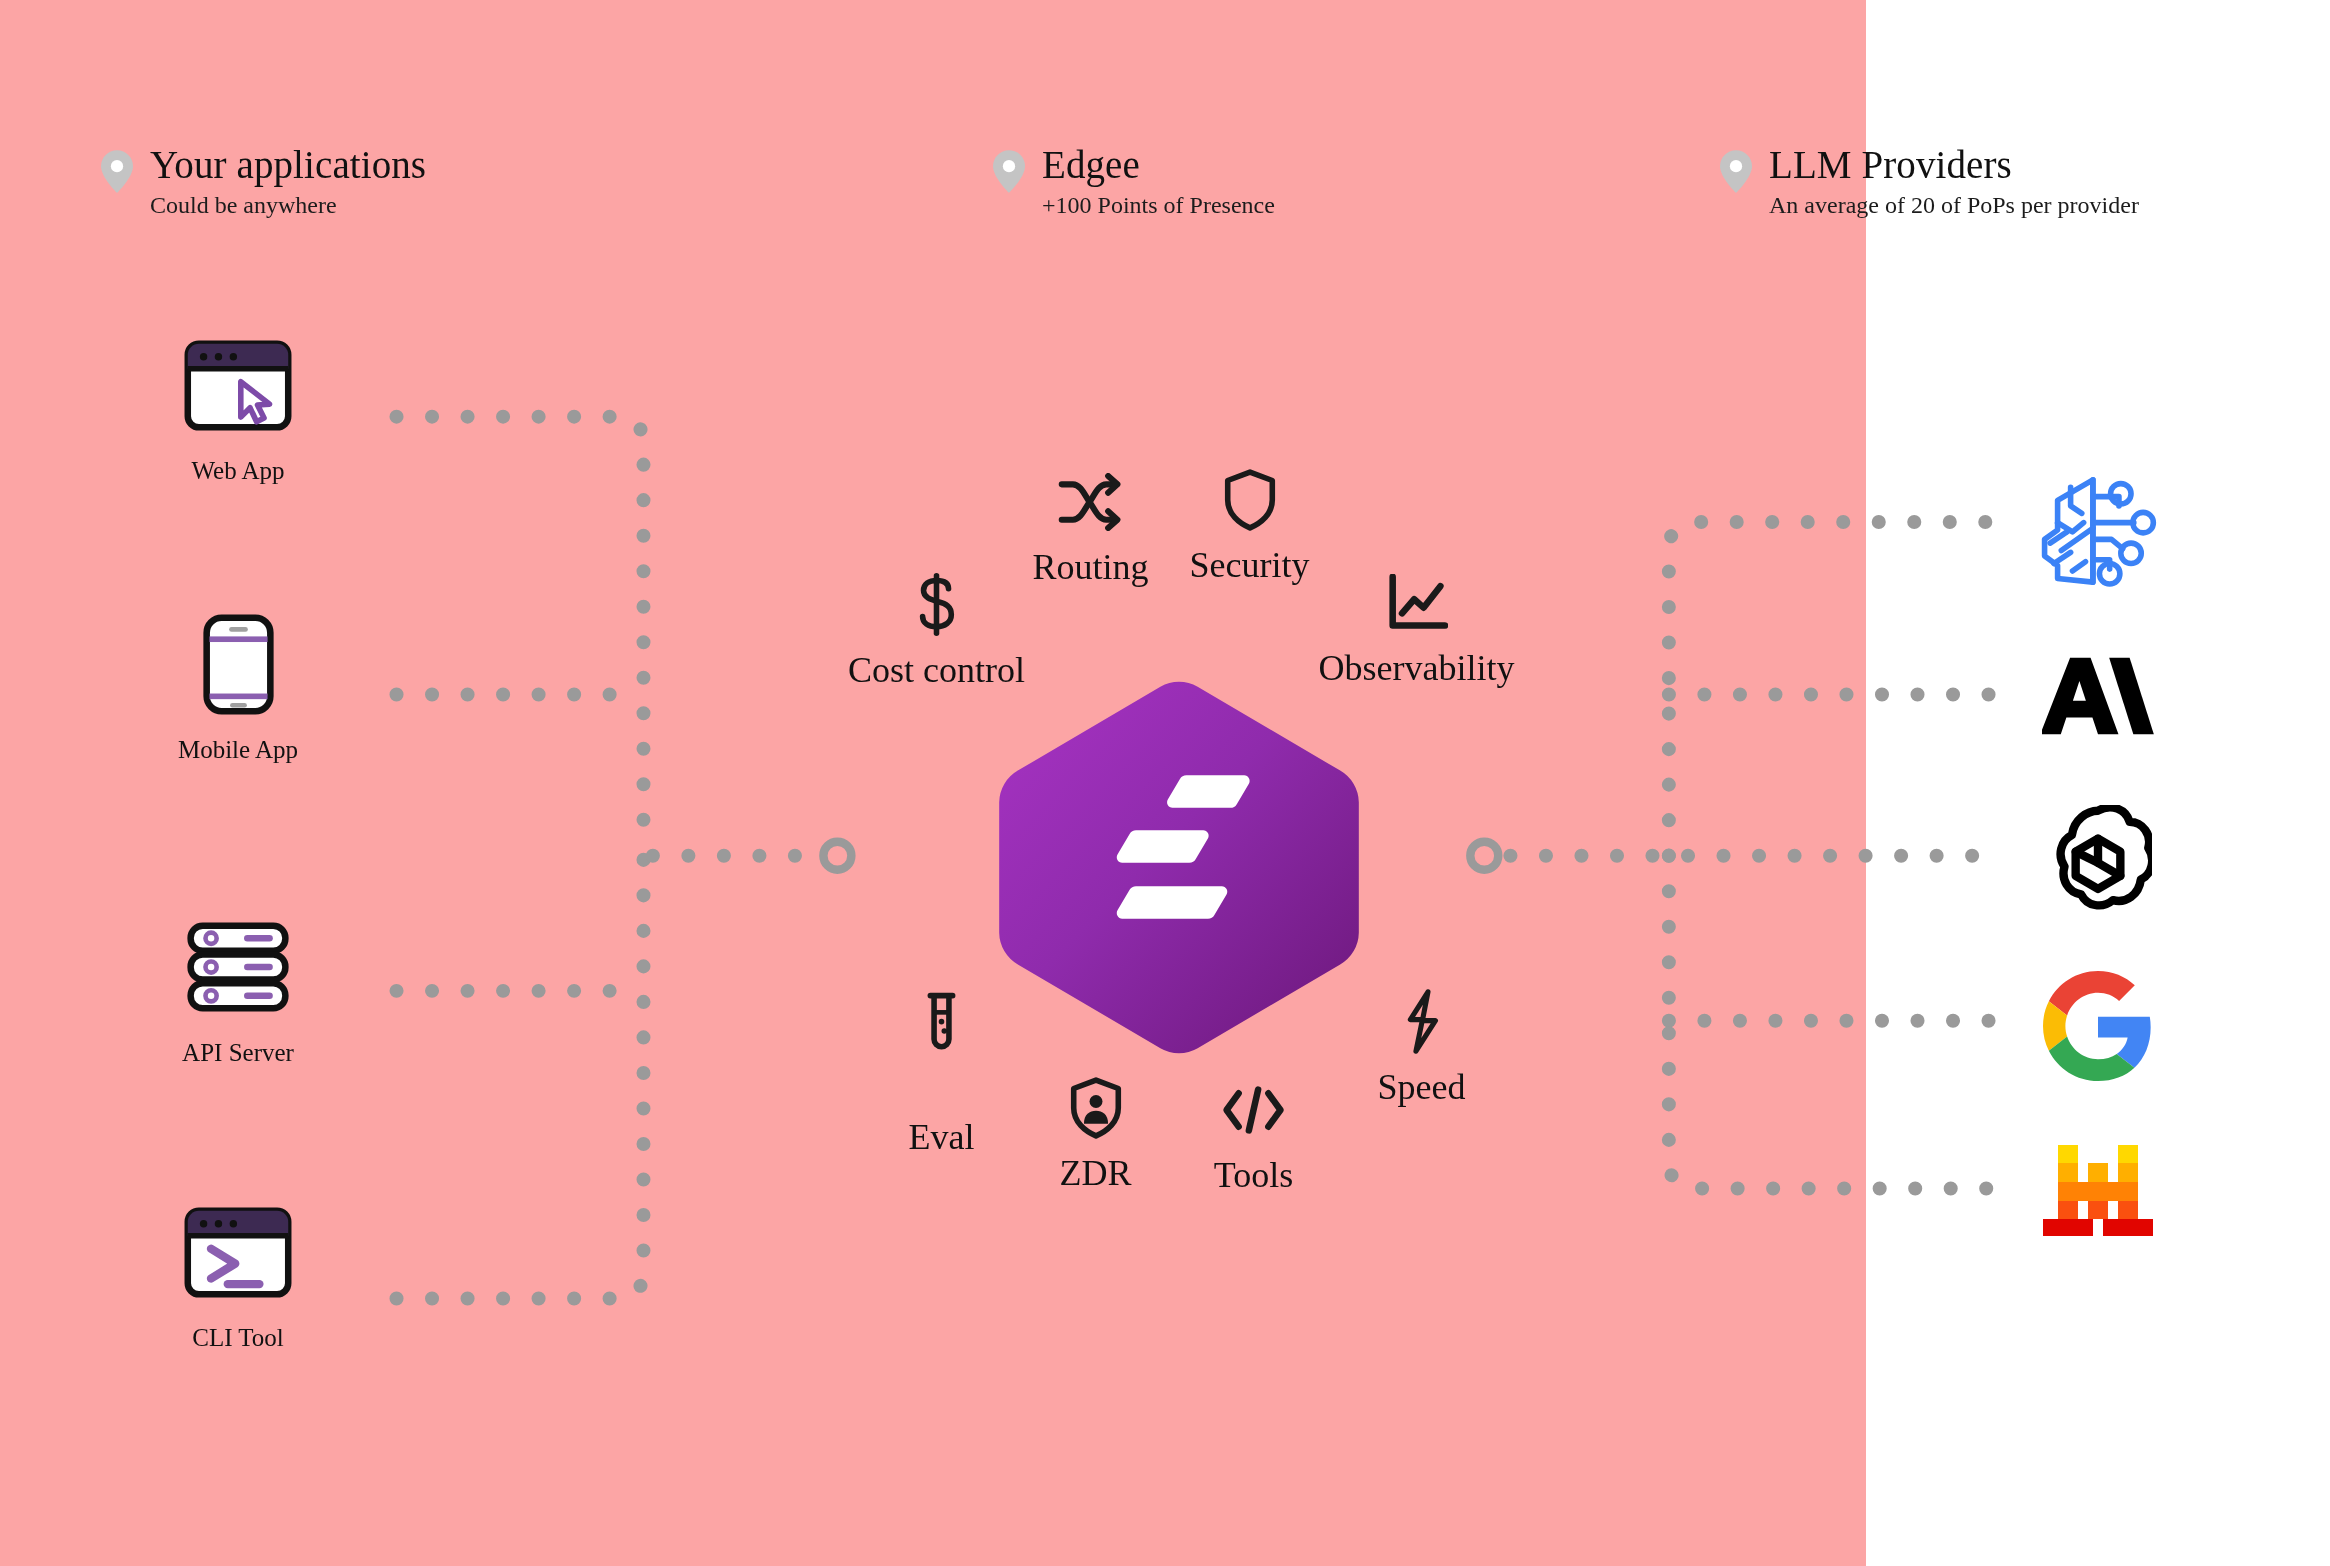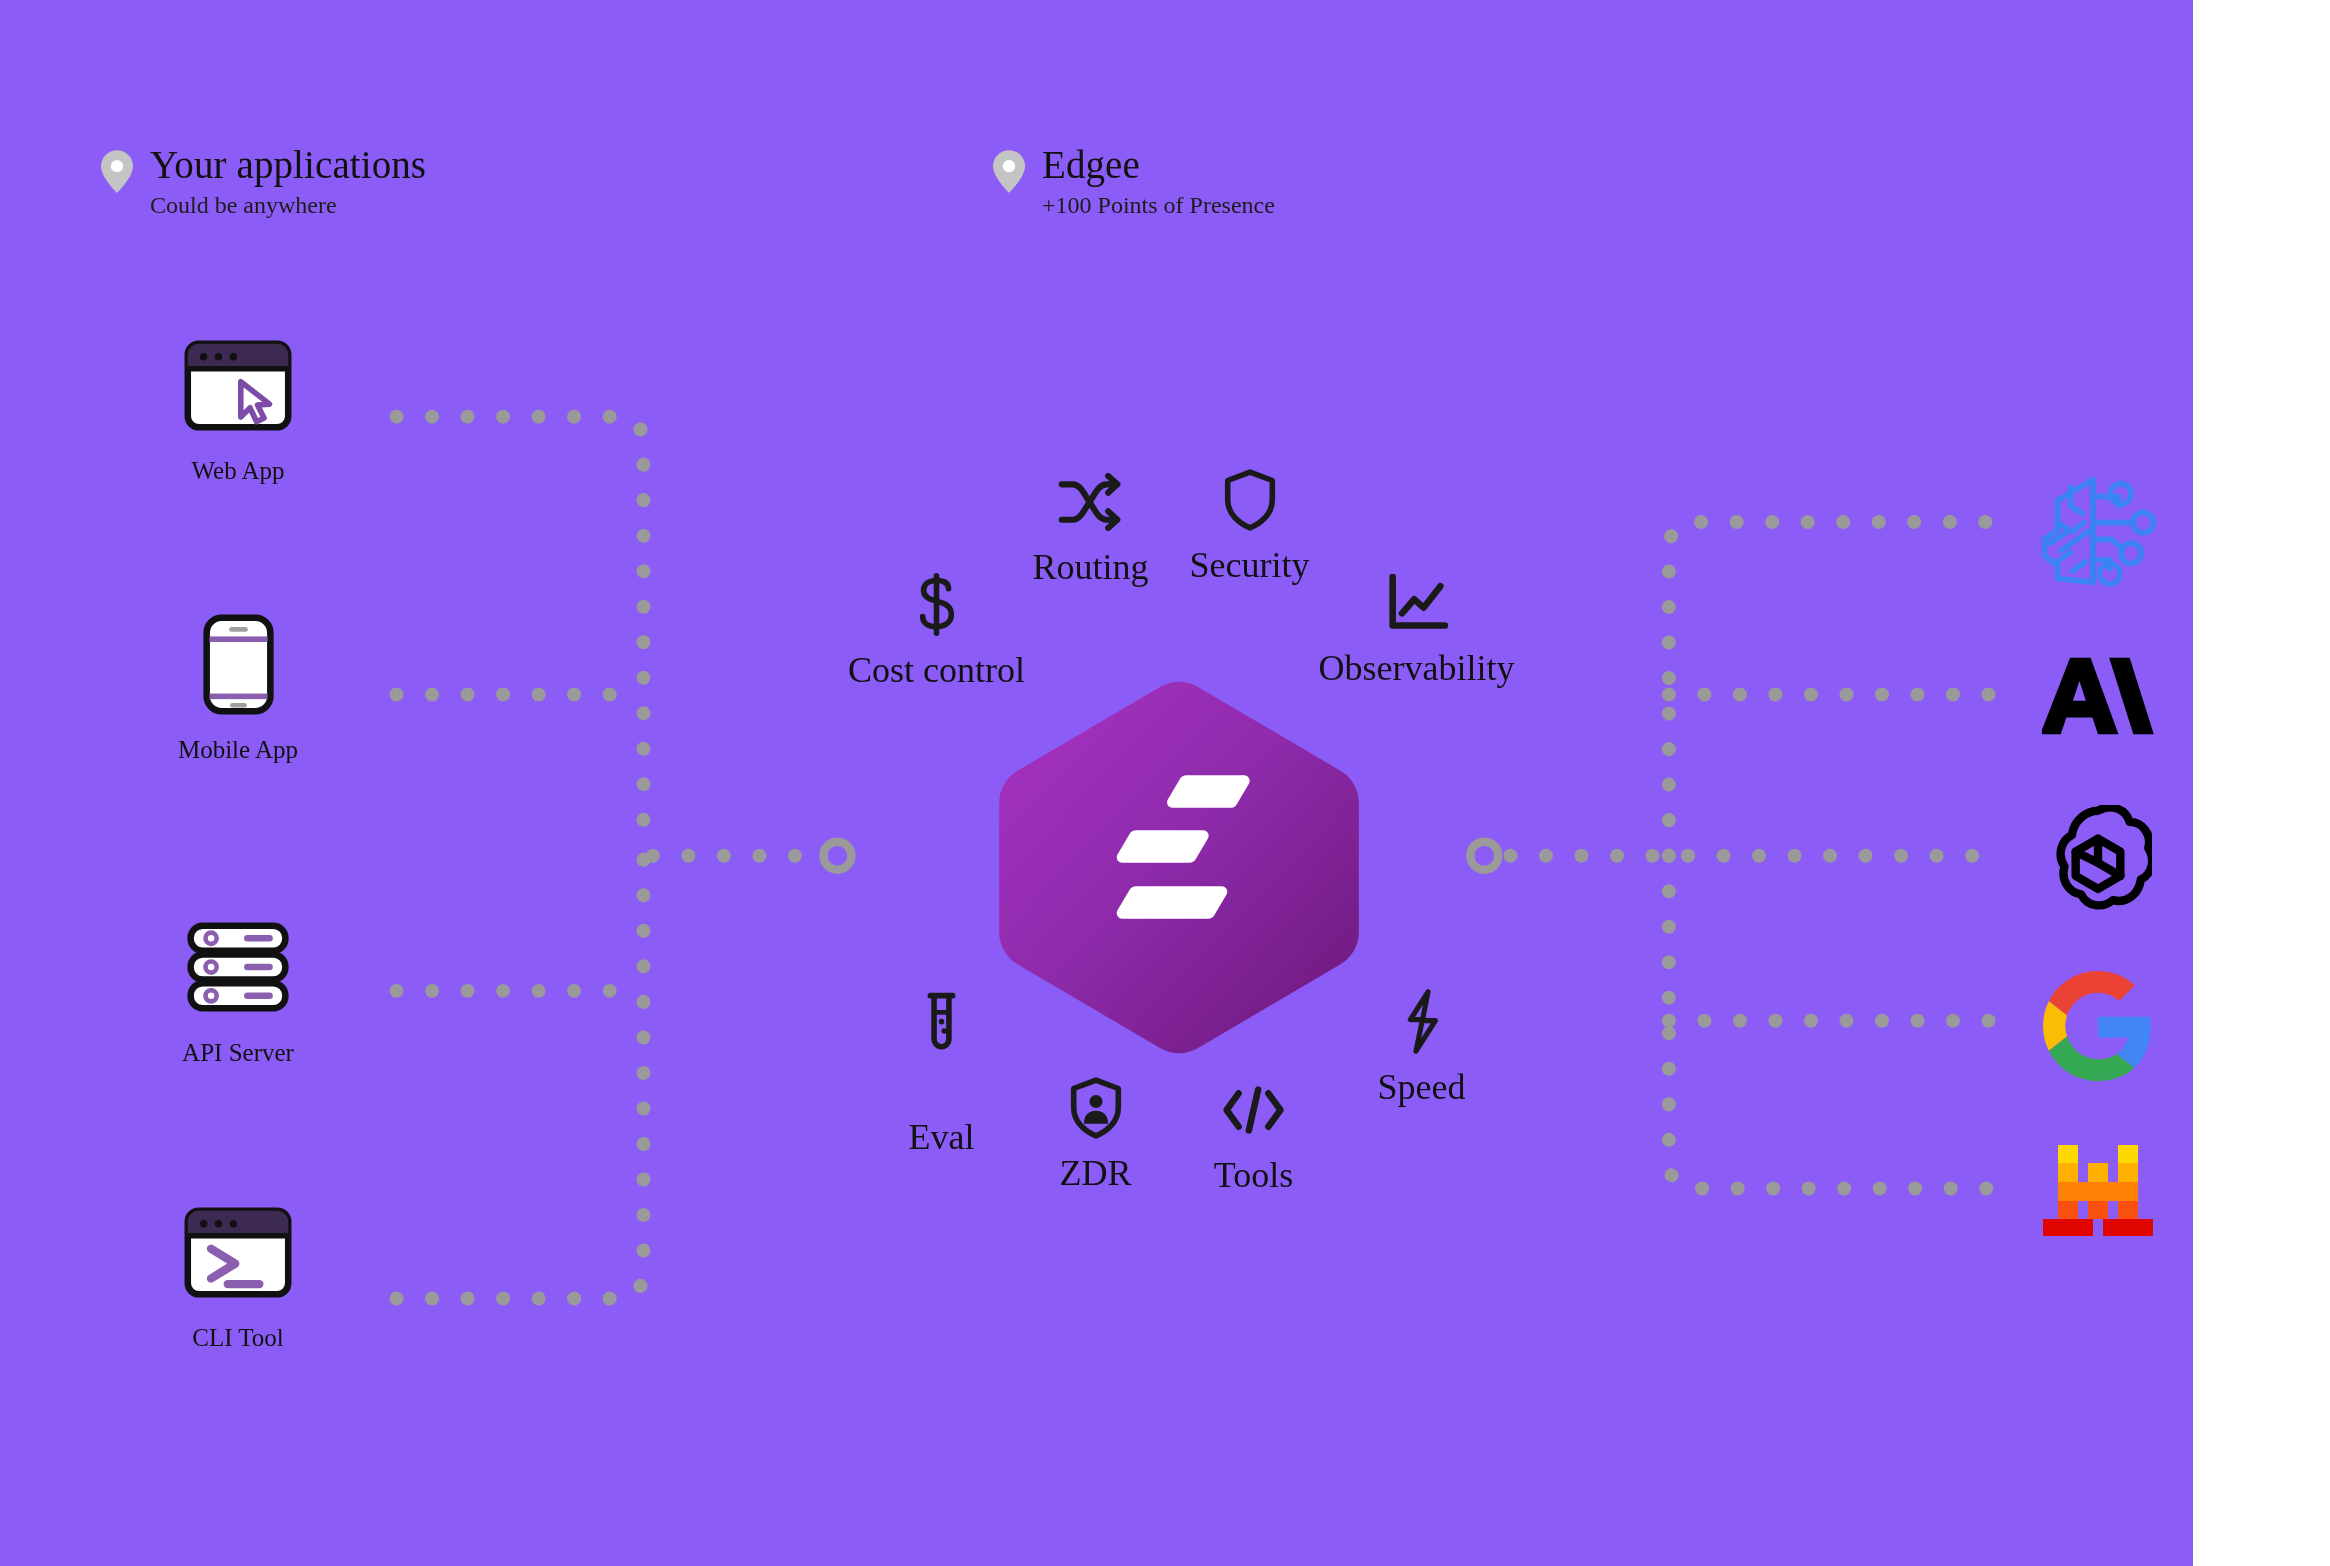--- a/index.html
+++ b/index.html
@@ -5,23 +5,23 @@
   * { box-sizing: border-box; margin: 0; padding: 0; }
   html, body {
     width: 2331px;
     height: 1566px;
     background: #ffffff;
     font-family: "Liberation Serif", "DejaVu Serif", serif;
     overflow: hidden;
   }
   #stage {
     position: relative;
-    width: 2193px;
+    width: 1866px;
     height: 1566px;
-    background: #8b5cf6;
+    background: #fca5a5;
     text-decoration: underline;
   }
 
   
   .section-header {
     position: absolute;
     display: flex;
     align-items: flex-start;
     gap: 17px;
   }
@@ -188,20 +188,30 @@
     <svg class="pin-icon" width="32" height="43" viewBox="0 0 24 32">
       <path d="M12 0C5.4 0 0 5.4 0 12c0 8.4 12 20 12 20s12-11.6 12-20C24 5.4 18.6 0 12 0z" fill="#c4c4c4"></path>
       <circle cx="12" cy="12" r="4.6" fill="#ffffff"></circle>
     </svg>
     <div class="section-titles">
       <div class="section-title">Edgee</div>
       <div class="section-sub">+100 Points of Presence</div>
     </div>
   </div>
 
+  <div class="section-header" id="hdr-providers">
+    <svg class="pin-icon" width="32" height="43" viewBox="0 0 24 32">
+      <path d="M12 0C5.4 0 0 5.4 0 12c0 8.4 12 20 12 20s12-11.6 12-20C24 5.4 18.6 0 12 0z" fill="#c4c4c4"></path>
+      <circle cx="12" cy="12" r="4.6" fill="#ffffff"></circle>
+    </svg>
+    <div class="section-titles">
+      <div class="section-title">LLM Providers</div>
+      <div class="section-sub">An average of 20 of PoPs per provider</div>
+    </div>
+  </div>
 
   <div class="app-node" id="app-web">
     <div class="app-icon-box">
       <svg width="110" height="93" viewBox="0 0 118 100">
         <rect x="5" y="5" width="108" height="90" rx="12" fill="#ffffff" stroke="#111111" stroke-width="7"></rect>
         <path d="M5 17 a12 12 0 0 1 12 -12 h84 a12 12 0 0 1 12 12 v15 H5 z" fill="#3d2a52"></path>
         <line x1="5" y1="32" x2="113" y2="32" stroke="#111111" stroke-width="6"></line>
         <circle cx="22" cy="19" r="4" fill="#111111"></circle>
         <circle cx="38" cy="19" r="4" fill="#111111"></circle>
         <circle cx="54" cy="19" r="4" fill="#111111"></circle>

